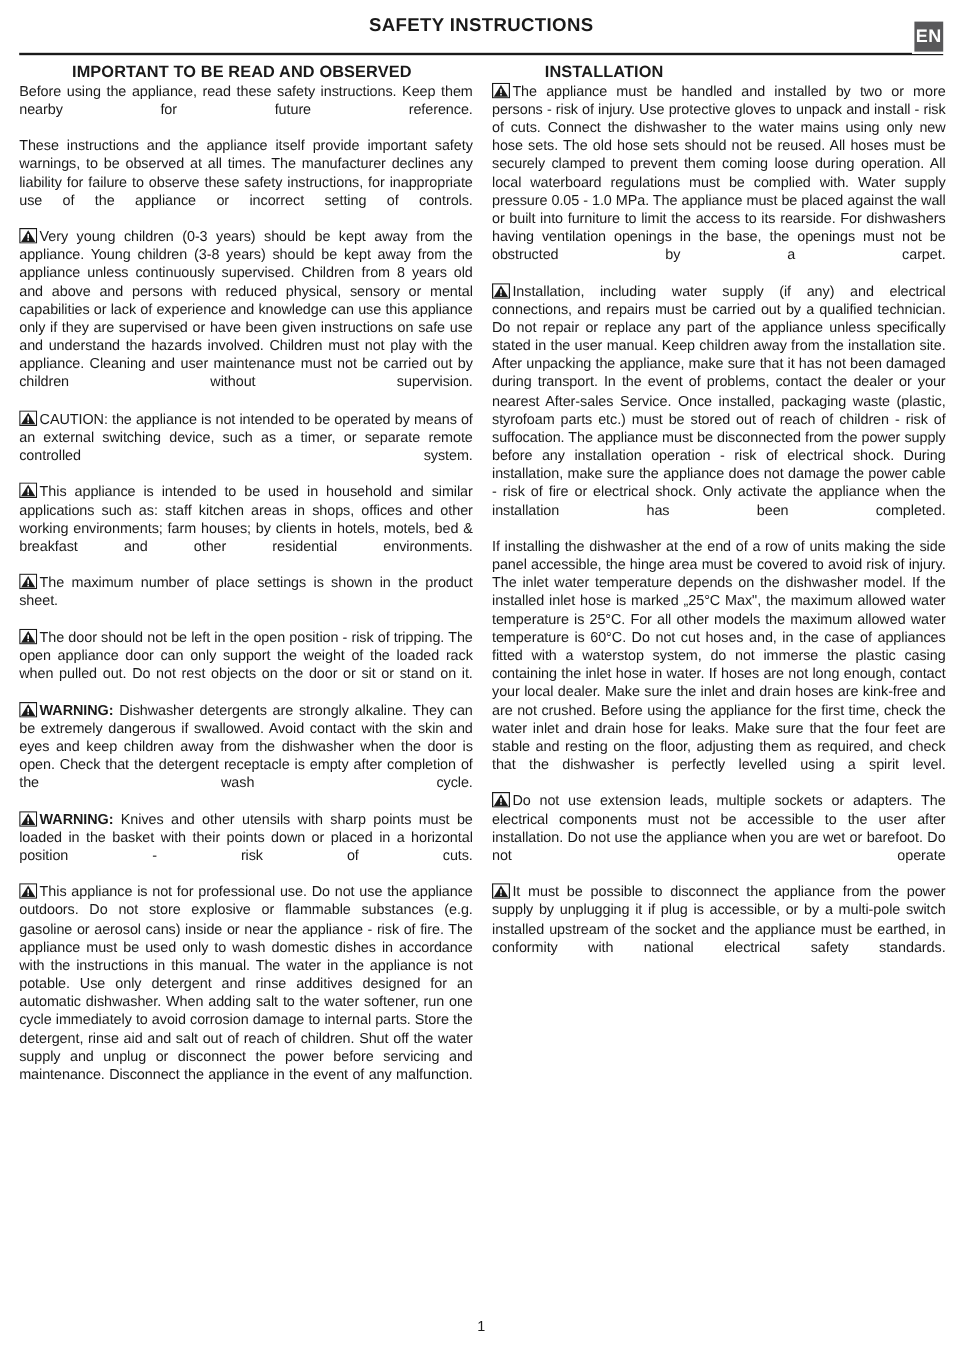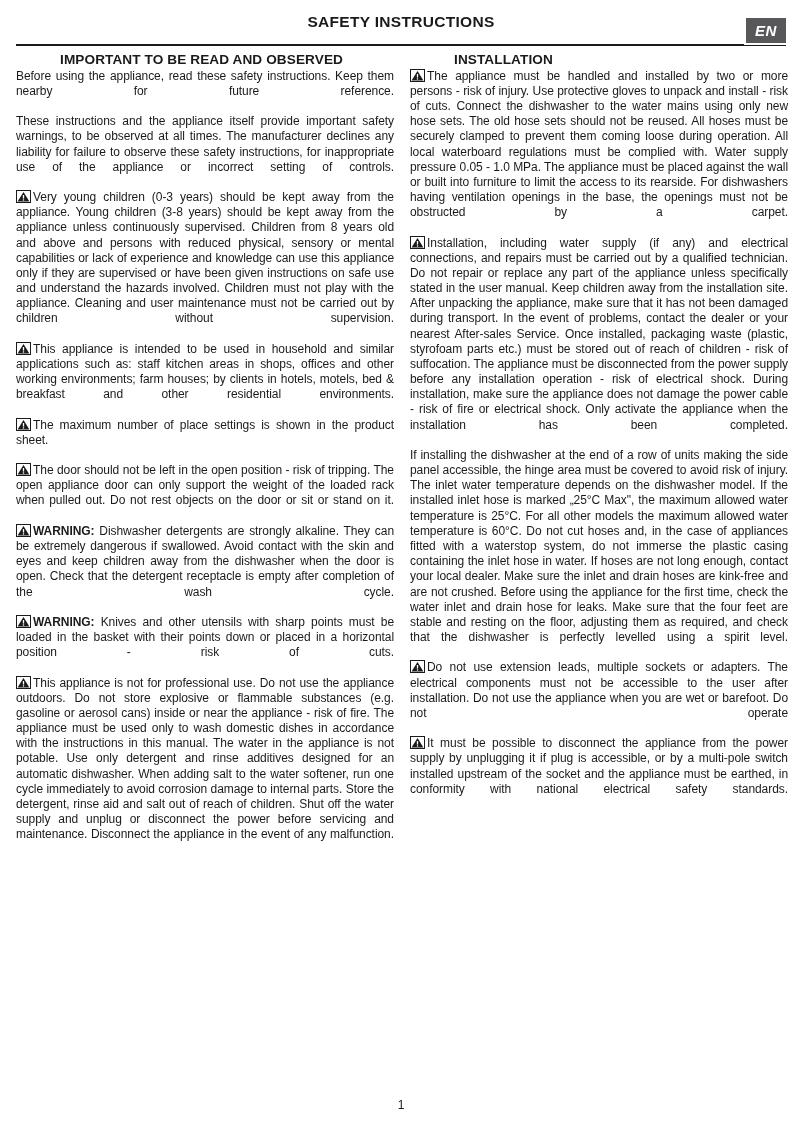--- a/index.html
+++ b/index.html
@@ -27,32 +27,31 @@
   .doc-title {
     font-size: 15.5px;
     font-weight: bold;
     letter-spacing: 0.3px;
     text-align: right;
   }
   .lang-badge {
     position: absolute;
     right: 16px;
     top: 18px;
-    width: 40px;
+    width: 24px;
     height: 25px;
     background: #58585a;
     color: #ffffff;
     font-size: 15px;
     font-weight: bold;
     display: flex;
     align-items: center;
     justify-content: center;
     letter-spacing: 0.5px;
     box-shadow: 0 0 0 2px #ffffff;
-    font-style: italic;
   }
 
   .rule {
     height: 0;
     border-top: 2.2px solid #1a1a1a;
     margin: 0 16px 0 16px;
   }
 
   
   .columns {
@@ -137,20 +136,26 @@
             <rect x="0.5" y="0.5" width="14" height="12" fill="#ffffff" stroke="#1a1a1a" stroke-width="1"></rect>
             <path d="M7.5 1.9 L13.4 11.6 L1.6 11.6 Z" fill="#1a1a1a"></path>
             <rect x="6.85" y="5.0" width="1.3" height="3.6" fill="#ffffff"></rect>
             <rect x="6.85" y="9.3" width="1.3" height="1.3" fill="#ffffff"></rect>
           </svg></span><span>Very young children (0-3 years) should be kept away from the appliance. Young children (3-8 years) should be kept away from the appliance unless continuously supervised. Children from 8 years old and above and persons with reduced physical, sensory or mental capabilities or lack of experience and knowledge can use this appliance only if they are supervised or have been given instructions on safe use and understand the hazards involved. Children must not play with the appliance. Cleaning and user maintenance must not be carried out by children without supervision.</span></p>
       <p class="para"><span class="warn-icon"><svg viewBox="0 0 15 13" width="15" height="13" xmlns="http://www.w3.org/2000/svg">
             <rect x="0.5" y="0.5" width="14" height="12" fill="#ffffff" stroke="#1a1a1a" stroke-width="1"></rect>
             <path d="M7.5 1.9 L13.4 11.6 L1.6 11.6 Z" fill="#1a1a1a"></path>
             <rect x="6.85" y="5.0" width="1.3" height="3.6" fill="#ffffff"></rect>
             <rect x="6.85" y="9.3" width="1.3" height="1.3" fill="#ffffff"></rect>
+          </svg></span><span>CAUTION: the appliance is not intended to be operated by means of an external switching device, such as a timer, or separate remote controlled system.</span></p>
+      <p class="para"><span class="warn-icon"><svg viewBox="0 0 15 13" width="15" height="13" xmlns="http://www.w3.org/2000/svg">
+            <rect x="0.5" y="0.5" width="14" height="12" fill="#ffffff" stroke="#1a1a1a" stroke-width="1"></rect>
+            <path d="M7.5 1.9 L13.4 11.6 L1.6 11.6 Z" fill="#1a1a1a"></path>
+            <rect x="6.85" y="5.0" width="1.3" height="3.6" fill="#ffffff"></rect>
+            <rect x="6.85" y="9.3" width="1.3" height="1.3" fill="#ffffff"></rect>
           </svg></span><span>This appliance is intended to be used in household and similar applications such as: staff kitchen areas in shops, offices and other working environments; farm houses; by clients in hotels, motels, bed &amp; breakfast and other residential environments.</span></p>
       <p class="para"><span class="warn-icon"><svg viewBox="0 0 15 13" width="15" height="13" xmlns="http://www.w3.org/2000/svg">
             <rect x="0.5" y="0.5" width="14" height="12" fill="#ffffff" stroke="#1a1a1a" stroke-width="1"></rect>
             <path d="M7.5 1.9 L13.4 11.6 L1.6 11.6 Z" fill="#1a1a1a"></path>
             <rect x="6.85" y="5.0" width="1.3" height="3.6" fill="#ffffff"></rect>
             <rect x="6.85" y="9.3" width="1.3" height="1.3" fill="#ffffff"></rect>
           </svg></span><span>The maximum number of place settings is shown in the product sheet.</span></p>
       <p class="para"><span class="warn-icon"><svg viewBox="0 0 15 13" width="15" height="13" xmlns="http://www.w3.org/2000/svg">
             <rect x="0.5" y="0.5" width="14" height="12" fill="#ffffff" stroke="#1a1a1a" stroke-width="1"></rect>
             <path d="M7.5 1.9 L13.4 11.6 L1.6 11.6 Z" fill="#1a1a1a"></path>

